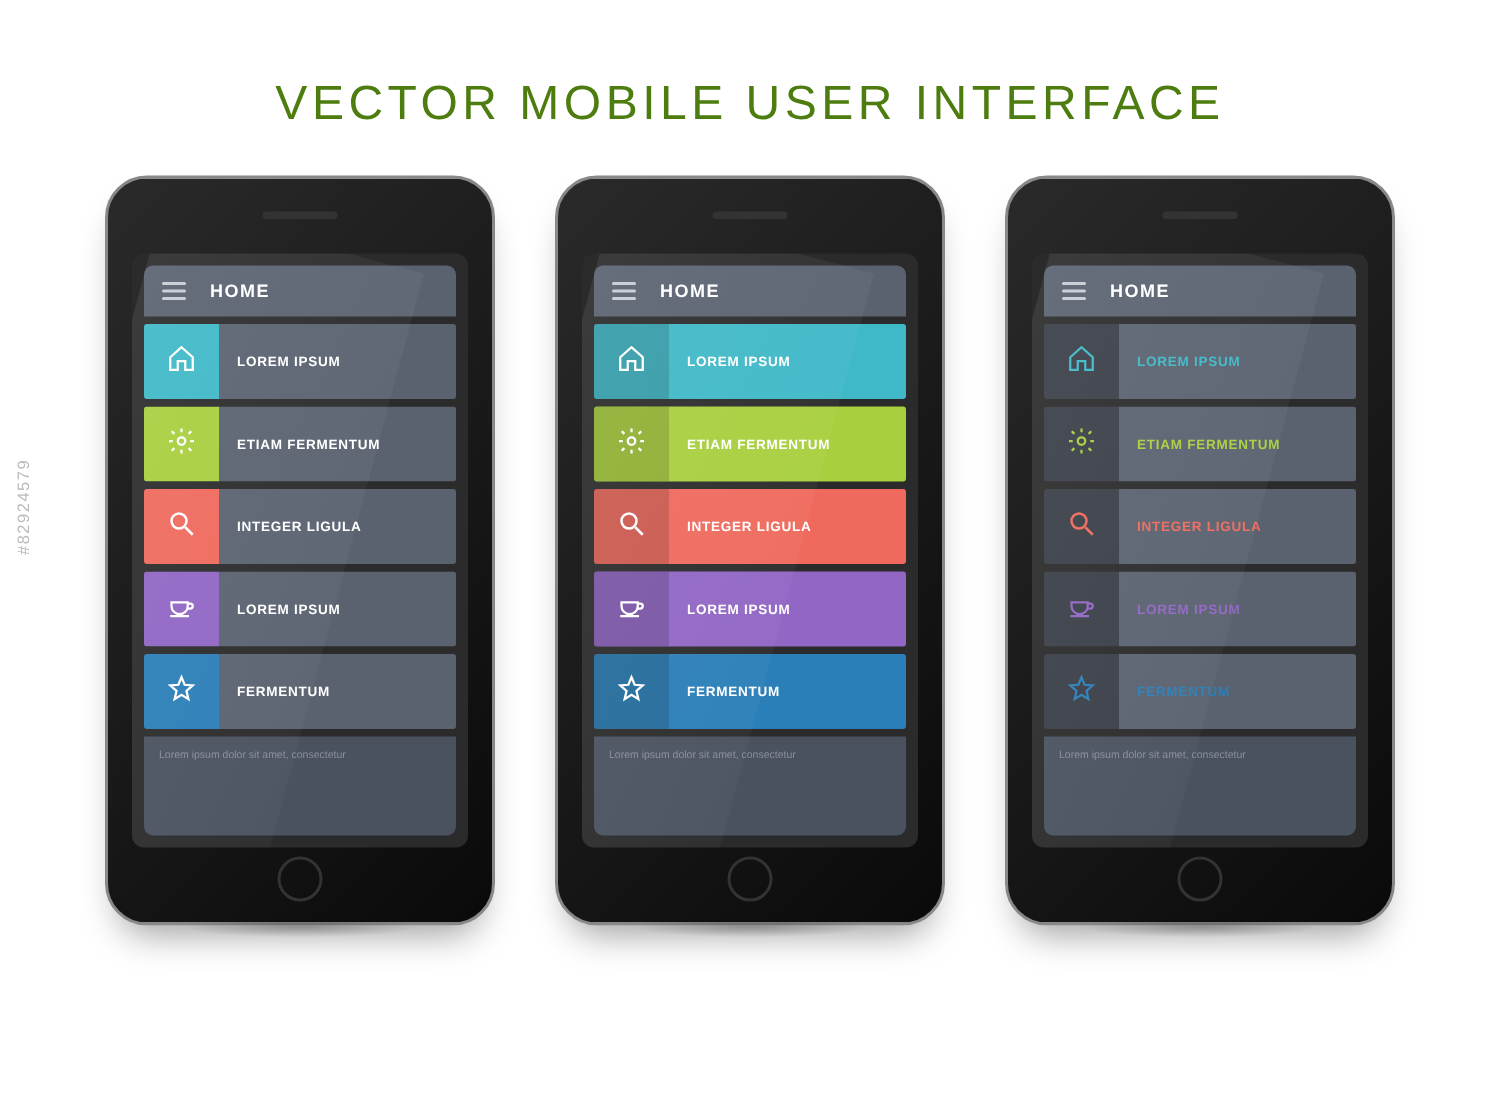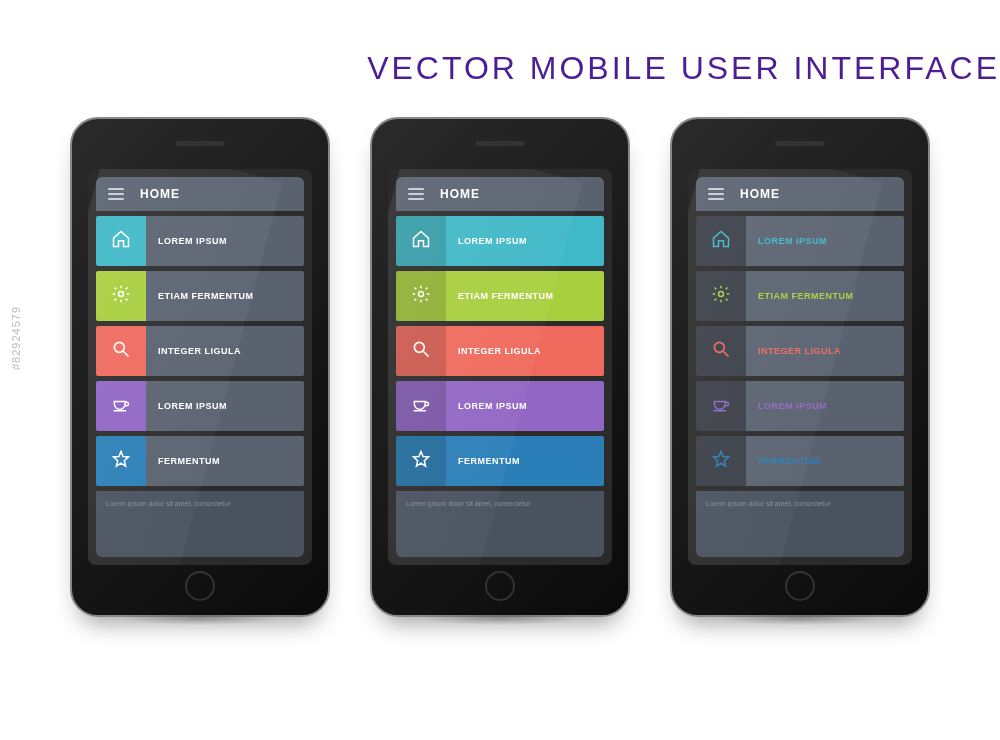--- a/index.html
+++ b/index.html
@@ -4,24 +4,24 @@
   <style>
     * { margin: 0; padding: 0; box-sizing: border-box; }
     body {
       width: 1000px;
       height: 740px;
       background: #ffffff;
       font-family: Arial, Helvetica, sans-serif;
       position: relative;
     }
     .title {
-      text-align: right;
+      text-align: center;
       font-size: 32px;
       font-weight: 300;
-      color: #4c1d95;
+      color: #4d7c0f;
       letter-spacing: 3px;
       padding-top: 50px;
       padding-bottom: 30px;
     }
     .phones {
       display: flex;
       justify-content: center;
       gap: 40px;
       padding: 0 40px;
     }

